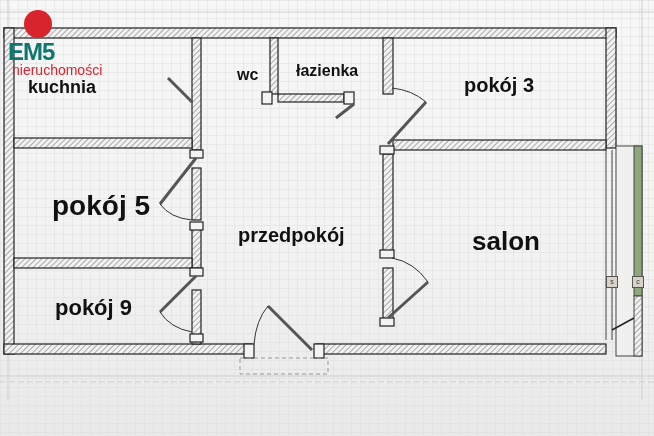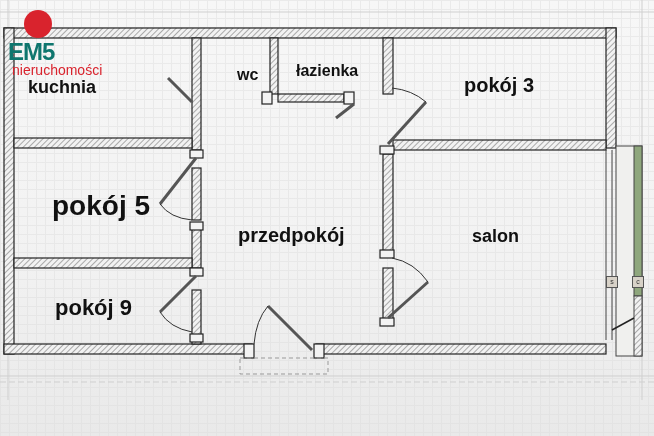--- a/index.html
+++ b/index.html
@@ -109,17 +109,17 @@
   <div class="logo-text">EM5</div>
   <div class="logo-sub">nieruchomości</div>
 </div>
 
 <div class="label" style="left:28px;top:77px;font-size:18px;">kuchnia</div>
 <div class="label" style="left:237px;top:66px;font-size:16px;">wc</div>
 <div class="label" style="left:296px;top:62px;font-size:16px;">łazienka</div>
 <div class="label" style="left:464px;top:74px;font-size:20px;">pokój 3</div>
 <div class="label" style="left:52px;top:190px;font-size:28px;">pokój 5</div>
 <div class="label" style="left:238px;top:192px;font-size:20px;margin-top:32px;">przedpokój</div>
-<div class="label" style="left:472px;top:226px;font-size:18px;">salon</div>
+<div class="label" style="left:472px;top:226px;font-size:26px;">salon</div>
 <div class="label" style="left:55px;top:295px;font-size:22px;">pokój 9</div>
 
 <div class="tag" style="left:606px;top:276px;">s</div>
 <div class="tag" style="left:632px;top:276px;">c</div>
 
 </body></html>

